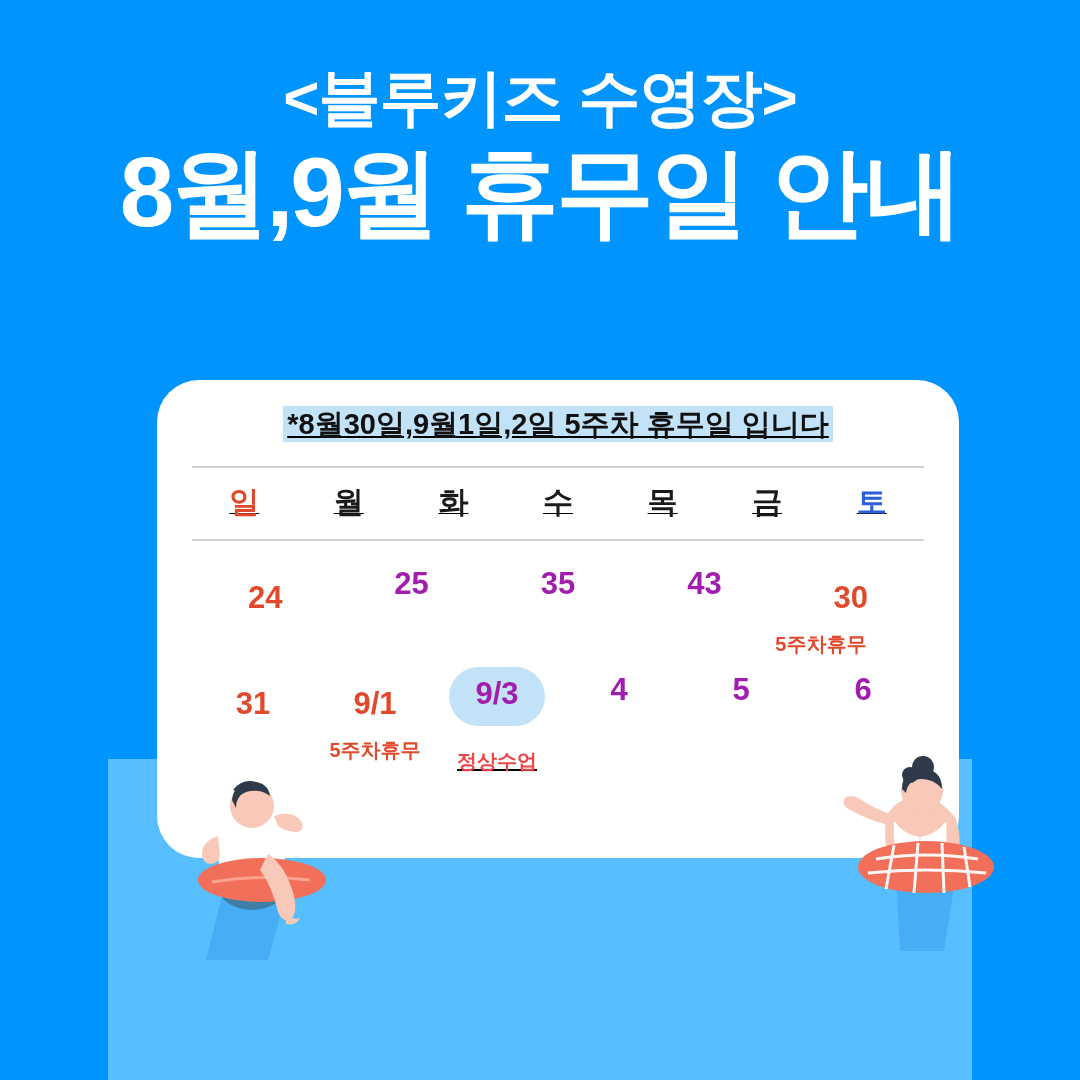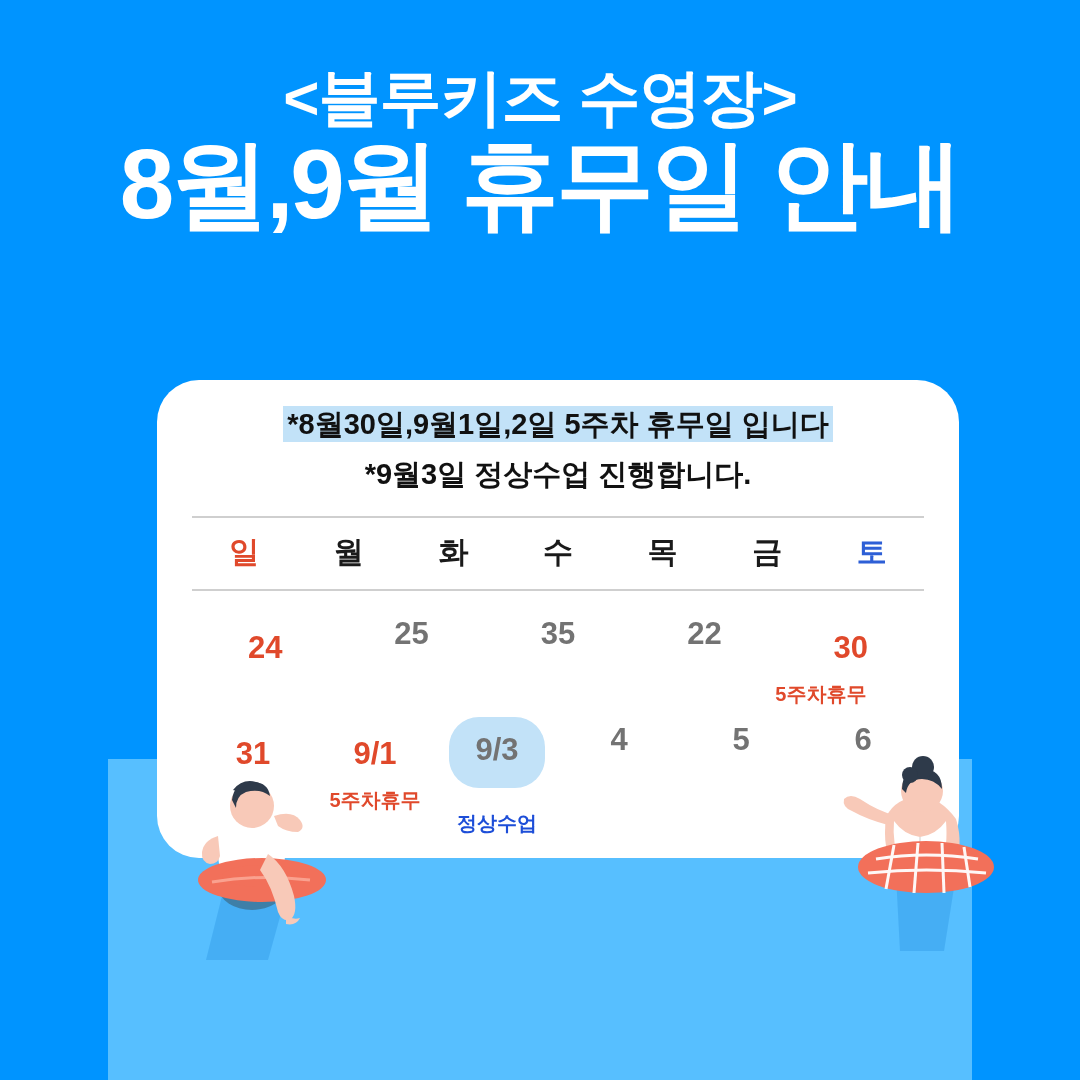--- a/index.html
+++ b/index.html
@@ -11,39 +11,40 @@
   }
 
   
   .header { position:absolute; top:0; left:0; width:1080px; text-align:center; }
   .subtitle {
     margin-top:64px;
     font-size:62px; line-height:68px;
     font-weight:700; color:#FFFFFF; letter-spacing:-1px;
   }
   .title {
-    margin-top:0;
+    margin-top:8px;
     font-size:98px; line-height:104px;
     font-weight:700; color:#FFFFFF; letter-spacing:-3px;
   }
 
   
   .pool {
     position:absolute; left:108px; top:759px;
     width:864px; height:321px;
     background:#57BFFF;
   }
 
   
   .card {
     position:absolute; left:157px; top:380px;
     width:802px; height:478px;
     background:#FFFFFF;
     border-radius:42px;
     z-index:3;
+    text-decoration:underline;
   }
 
   
   .notice { padding-top:24px; text-align:center; }
   .notice-line { font-size:29px; font-weight:700; color:#111111; line-height:40px; white-space:nowrap; }
   .notice-line .hl {
     background:#C2E2F8;
     padding:2px 4px;
   }
   .notice-line.second { margin-top:10px; }
@@ -57,41 +58,41 @@
 
   .head-row .cell { padding:14px 0 16px 0; }
   .head-label { font-size:30px; font-weight:700; color:#1A1A1A; }
   .head-label.sun { color:#E0492B; }
   .head-label.sat { color:#2D5FD6; }
 
   .week-row { padding-top:20px; }
   .week-row .cell { min-height:86px; }
 
   .daynum {
-    font-size:31px; font-weight:700; color:#737373;
+    font-size:31px; font-weight:700; color:#a21caf;
     line-height:46px; display:inline-block;
     position:relative; z-index:2;
   }
   .daynum.red { color:#E0492B;margin-top:14px; }
 
   .pill {
     display:inline-block;
     background:#C2E2F8;
     border-radius:30px;
-    padding:10px 26px;
+    padding:4px 26px;
     line-height:46px;
   }
   .pill .daynum { line-height:46px; }
 
   .note {
     font-size:20px; font-weight:700; line-height:36px;
     margin-top:17px; white-space:nowrap;
   }
   .note.red  { color:#E0492B; }
-  .note.blue { color:#1d4ed8; }
+  .note.blue { color:#ef4444; }
 
   
   .note-span2 {
     position:absolute; left:-54px; right:-54px;
     top:48px; text-align:center;
   }
   .note-shift-left { position:absolute; left:-30px; right:30px; top:48px; text-align:center; }
 
   
   .illus { position:absolute; z-index:4; }
@@ -107,21 +108,20 @@
   <div class="subtitle">&lt;블루키즈 수영장&gt;</div>
   <div class="title">8월,9월 휴무일 안내</div>
 </div>
 
 <div class="card">
 
   <div class="notice">
     <div class="notice-line">
       <span class="hl">*8월30일,9월1일,2일  5주차 휴무일 입니다</span>
     </div>
-    <div class="notice-line second">*9월3일 정상수업 진행합니다.</div>
   </div>
 
   <div class="calendar">
 
     <div class="rule"></div>
 
     <div class="row head-row">
       <div class="cell">
         <span class="head-label sun">일</span>
       </div>
@@ -151,21 +151,21 @@
       <div class="cell">
         <span class="daynum red">24</span>
       </div>
       <div class="cell">
         <span class="daynum">25</span>
       </div>
       <div class="cell">
         <span class="daynum">35</span>
       </div>
       <div class="cell">
-        <span class="daynum">22</span>
+        <span class="daynum">43</span>
       </div>
       <div class="cell">
         <span class="daynum red">30</span>
         <div class="note red note-shift-left">5주차휴무</div>
       </div>
     </div>
 
     <div class="row week-row">
       <div class="cell">
         <span class="daynum red">31</span>

